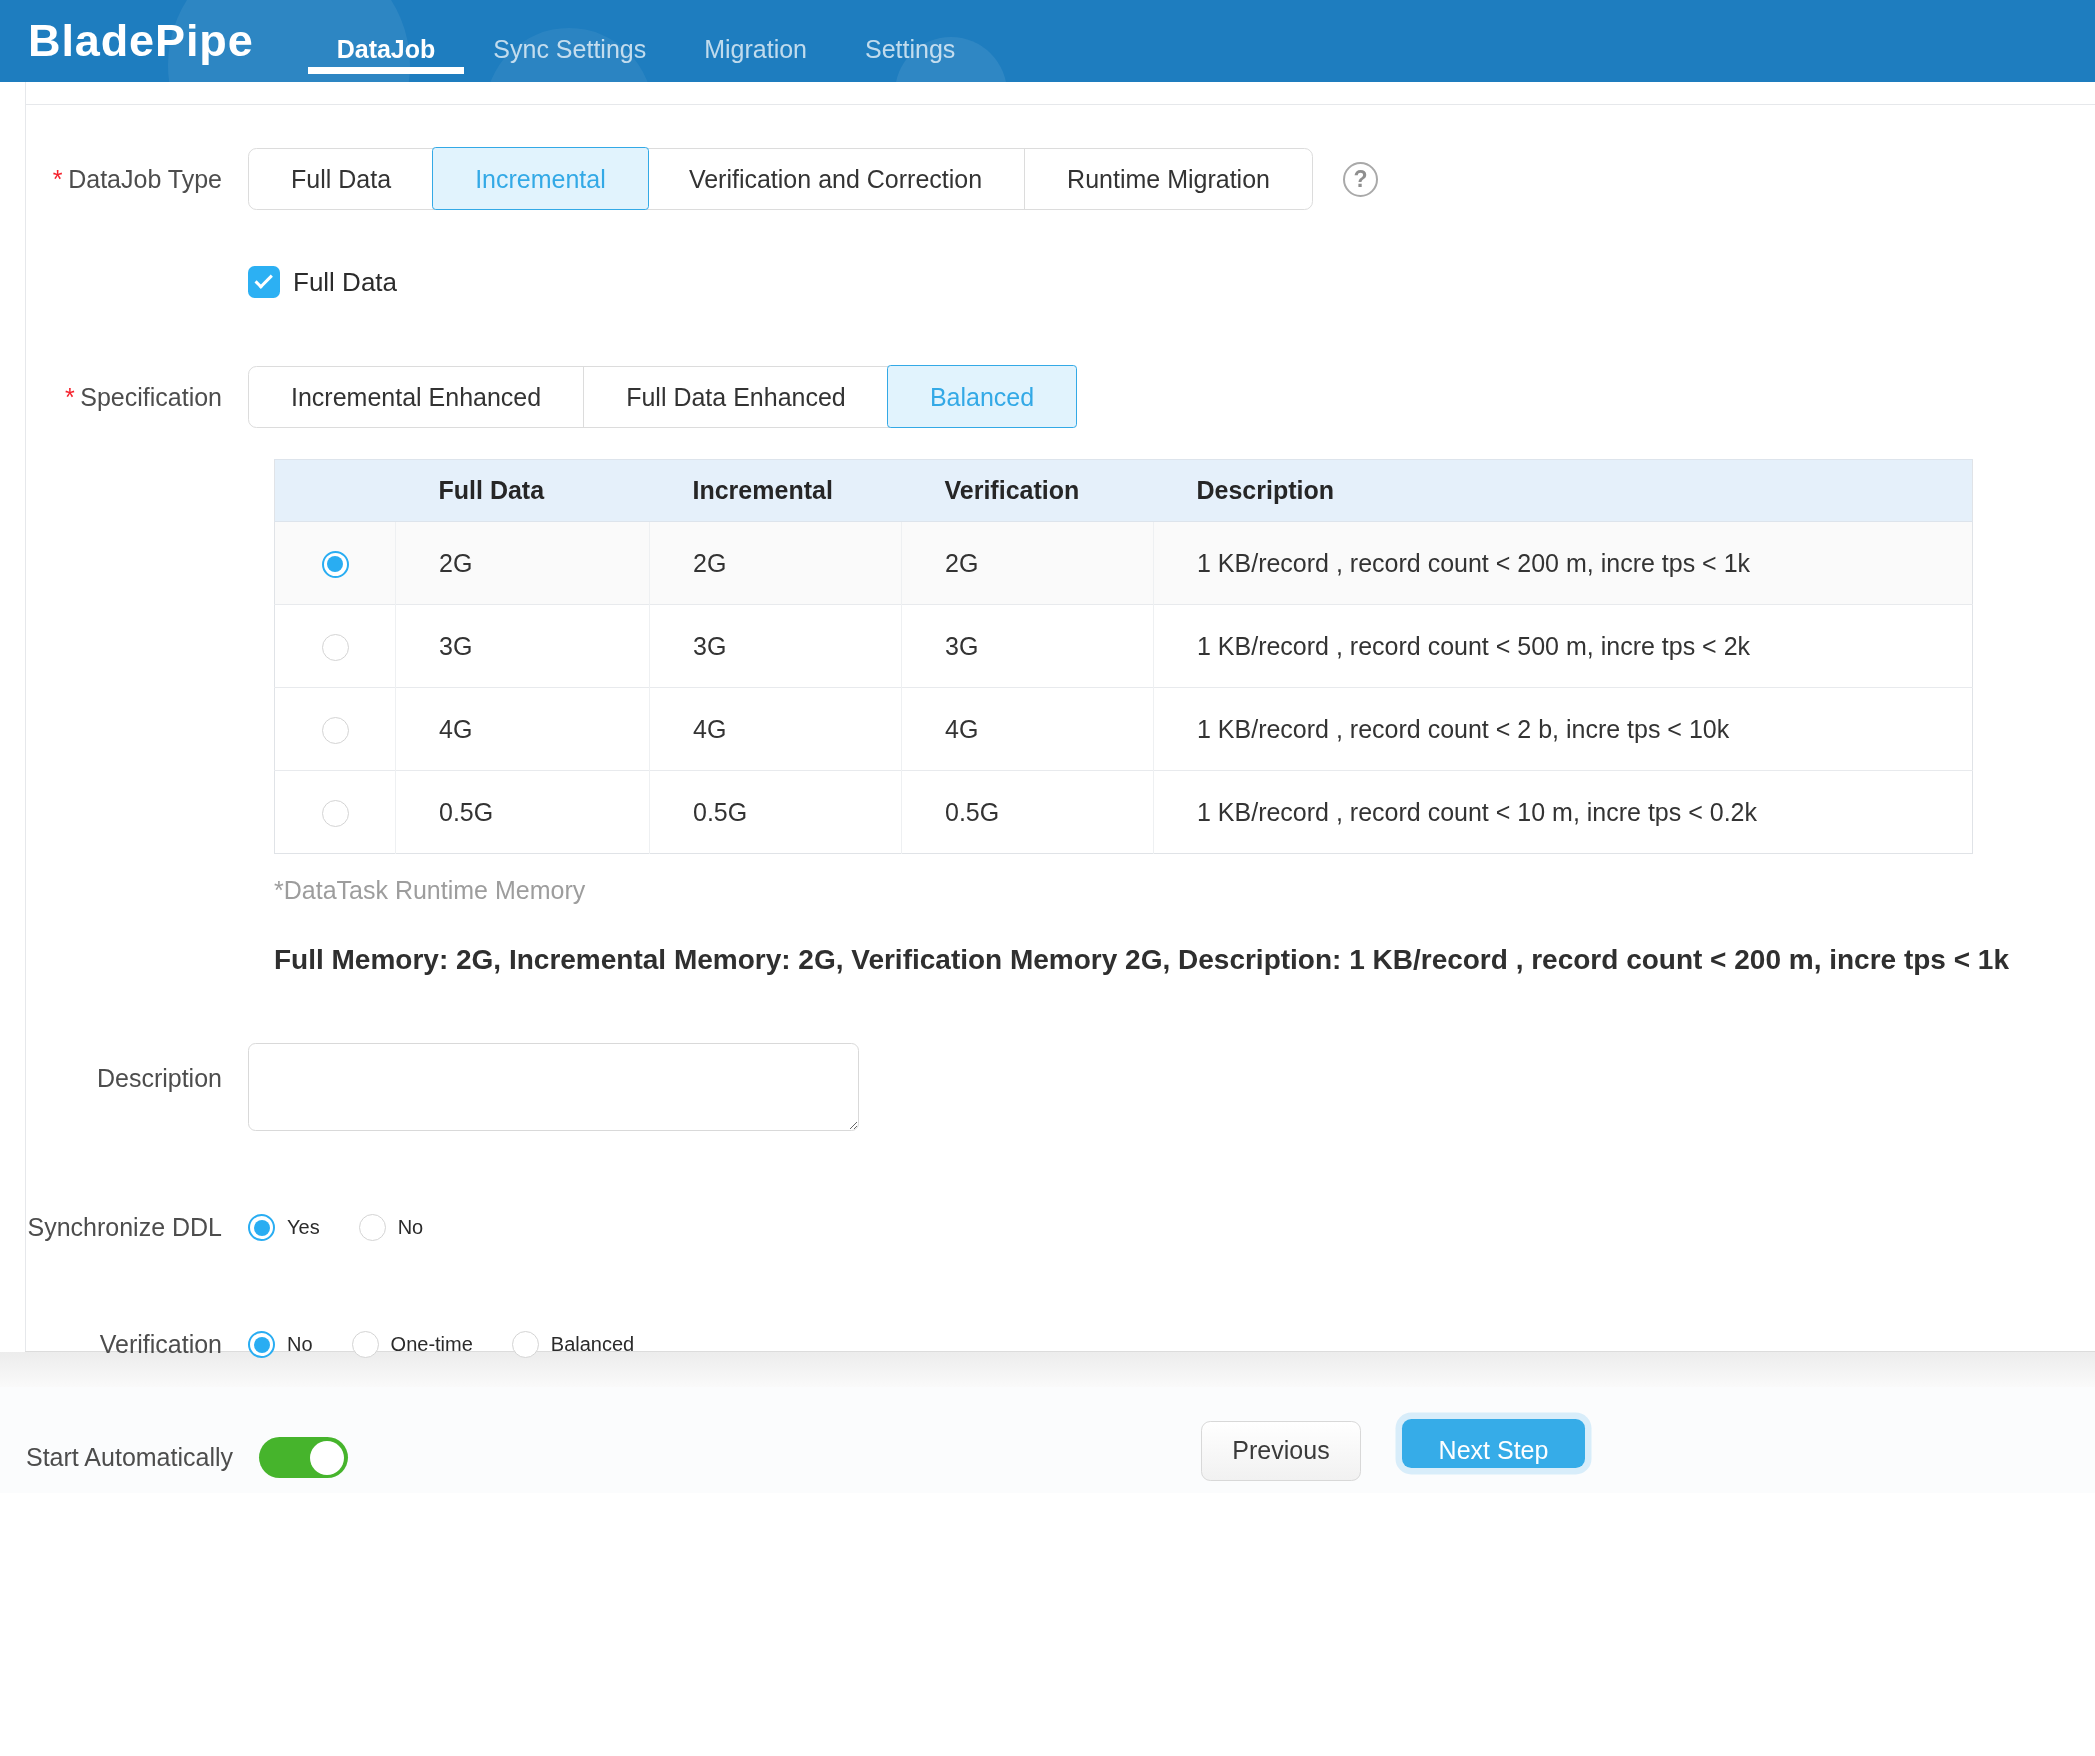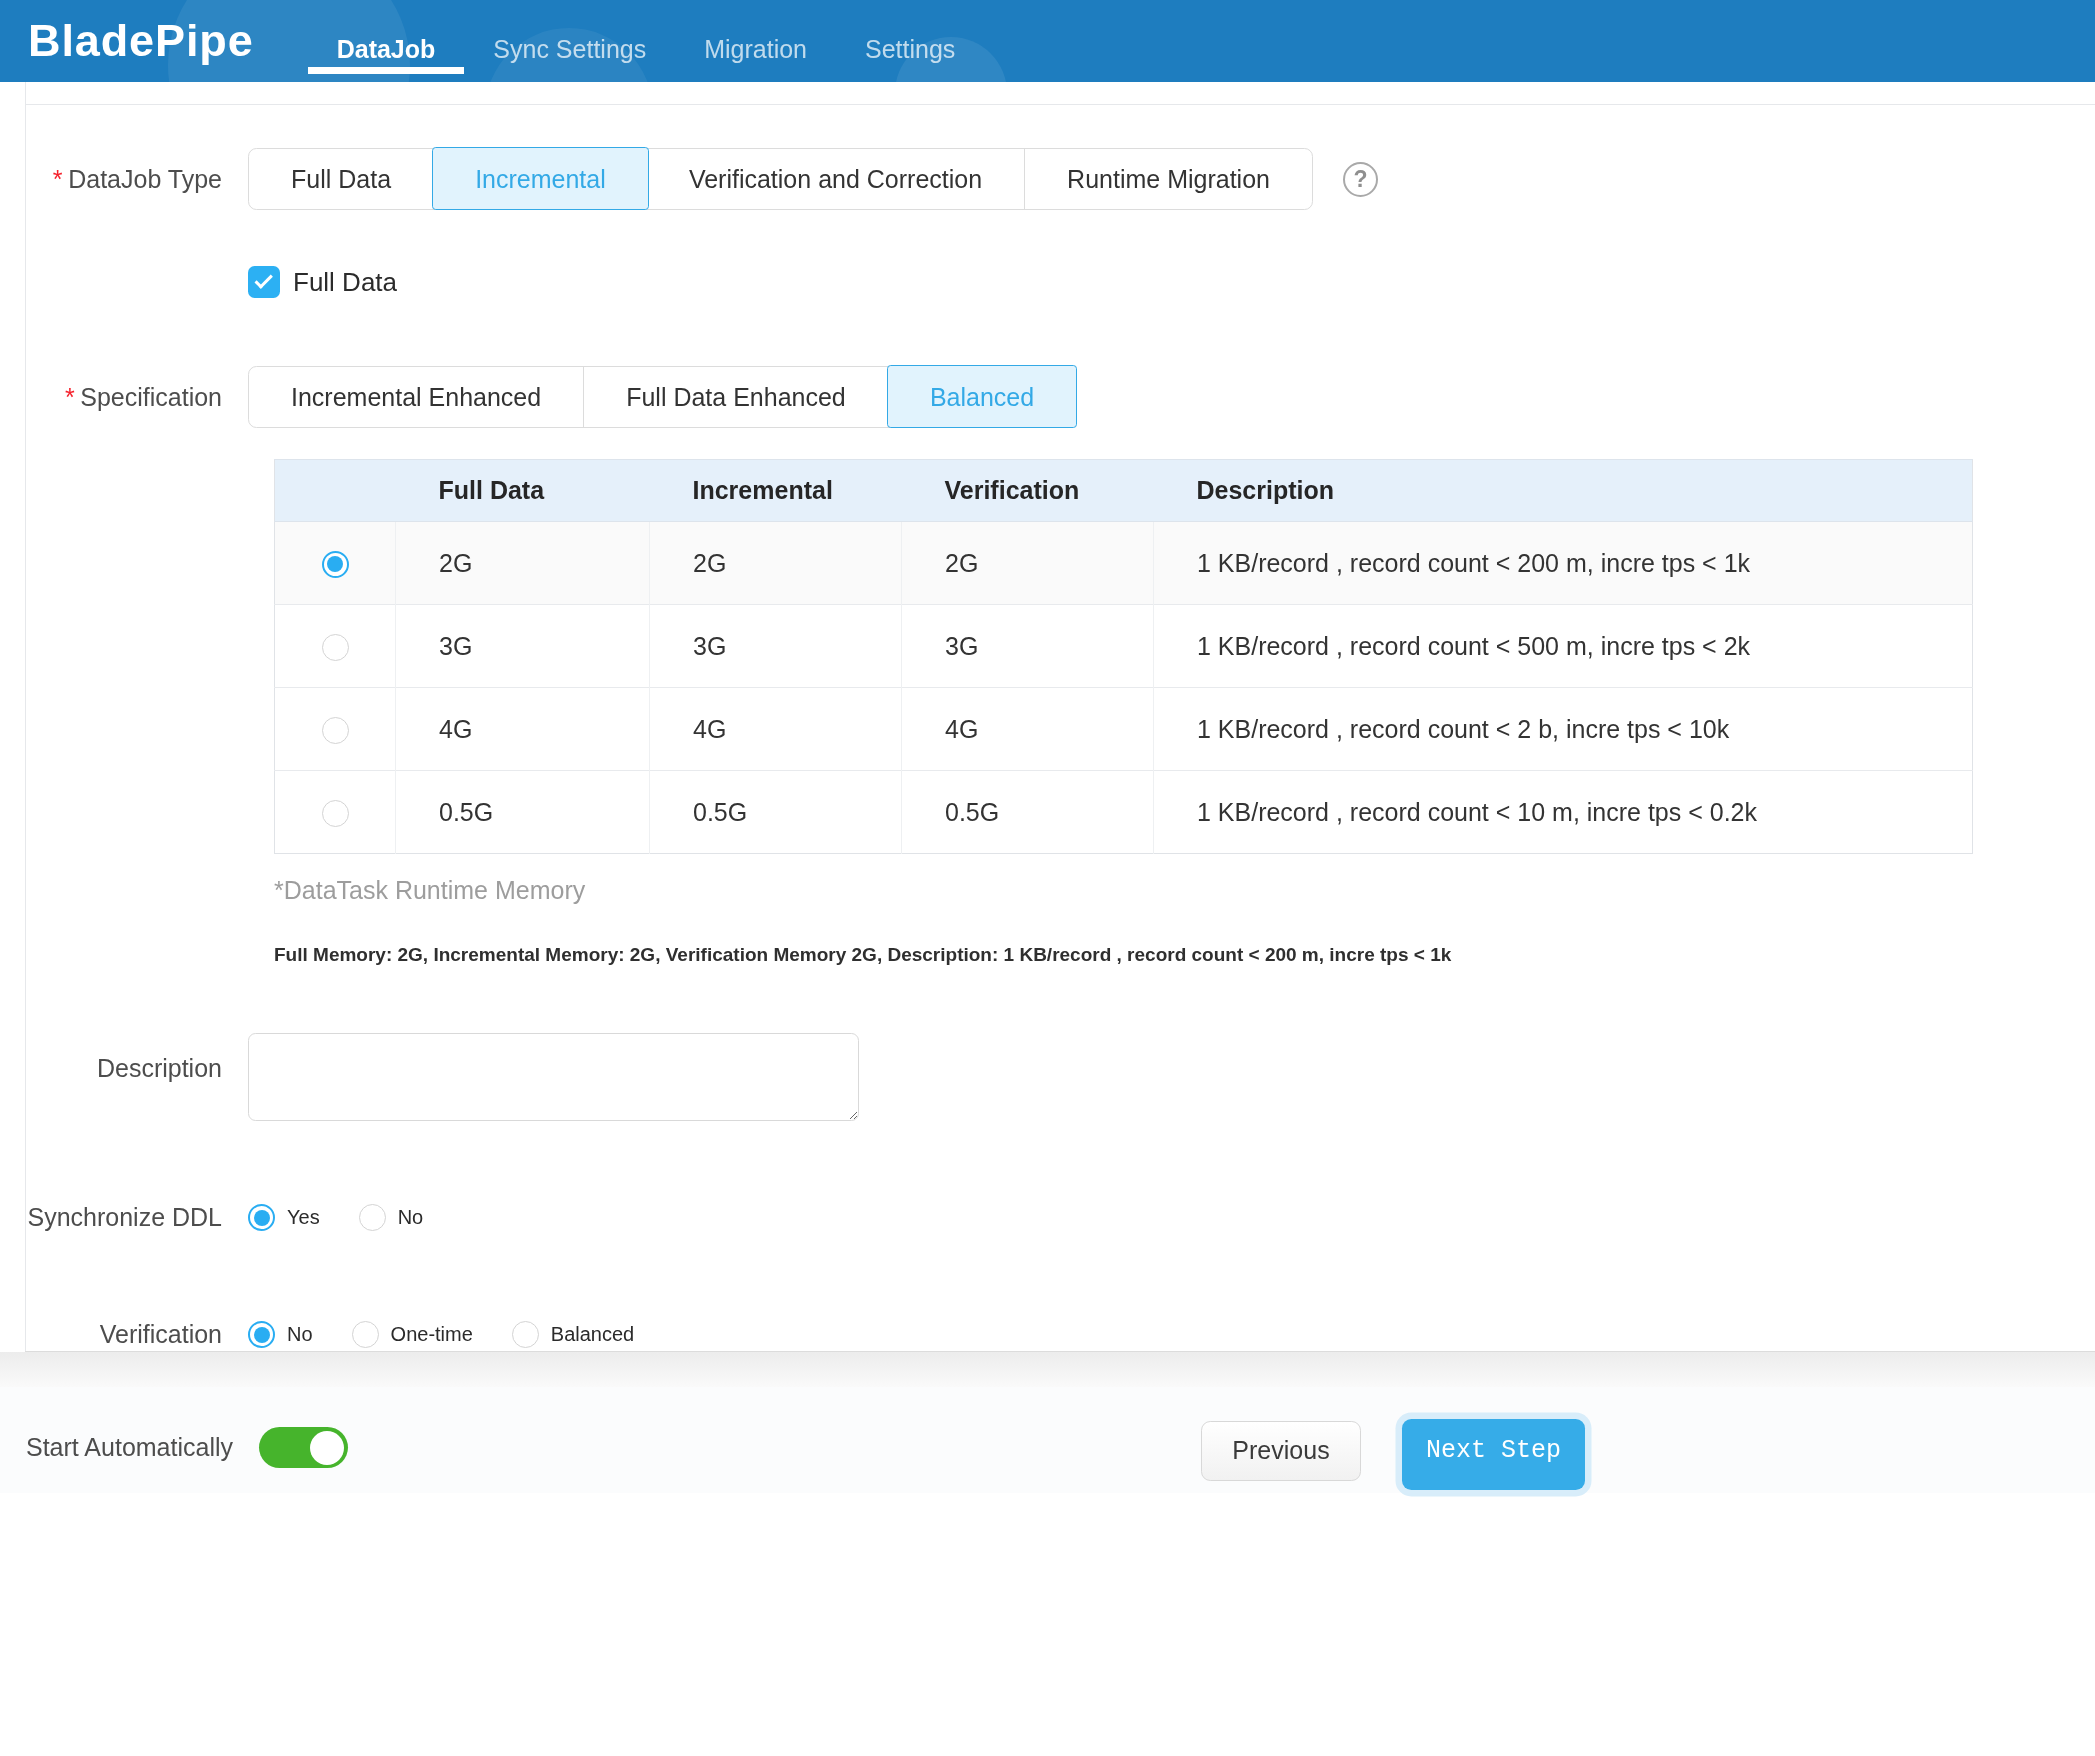--- a/index.html
+++ b/index.html
@@ -61,21 +61,21 @@
   .spec-table td.radio-cell { text-align:center; padding-left:0; }
   .spec-table tr.selected td { background:#fafafa; }
 
   
   .radio { width:27px; height:27px; border-radius:50%; border:1.9px solid #d4d4d4; background:#fff; display:inline-block; vertical-align:middle; cursor:pointer; position:relative; }
   .radio.checked { border:2.8px solid #29adf2; }
   .radio.checked::after { content:""; position:absolute; left:50%; top:50%; width:16px; height:16px; margin:-8px 0 0 -8px; border-radius:50%; background:#29adf2; }
   .radio-label { font-size:20px; color:#2b2b2b; margin:0 39px 0 12px; }
 
   .footnote { margin:22.4px 0 0 248px; font-size:25px; color:#9d9d9d; }
-  .summary { margin:39px 0 0 248px; font-size:19px; font-weight:600; color:#2f2f2f; }
+  .summary { margin:39px 0 0 248px; font-size:28px; font-weight:600; color:#2f2f2f; }
 
   
   .row-desc { margin-top:67px; align-items:flex-start; }
   .row-desc .f-label { padding-top:20.5px; }
   .desc-area { width:611px; height:88px; border:1.9px solid #d9d9d9; border-radius:7.5px; resize:both; font-size:24px; padding:11.2px 15px; font-family:"Liberation Sans","DejaVu Sans",sans-serif; color:#333; outline:none; }
 
   .row-ddl { margin-top:82px; }
   .row-verif { margin-top:88px; }
   .row-auto { margin-top:78px; }
 
@@ -83,22 +83,22 @@
   .toggle { width:89px; height:41px; border-radius:20.5px; background:#46b42c; position:relative; cursor:pointer; }
   .toggle .knob { position:absolute; right:3.7px; top:3.7px; width:34px; height:34px; border-radius:50%; background:#fff; }
 
   
   .footer { height:141px; background:#fbfcfd; }
   .footer-fade { height:35px; background:linear-gradient(#ececec,#fafafa); }
   .footer-bar { display:flex; justify-content:flex-end; align-items:flex-start; padding:34px 511px 0 0; gap:41px; }
   .btn { font-size:25px; border-radius:9.3px; cursor:pointer; }
   .btn-prev { width:160px; height:60px; line-height:56px; text-align:center; color:#3a3a3a;
     background:linear-gradient(#ffffff,#f1f1f1); border:1.9px solid #d8d8d8; }
-  .btn-next { width:183px; height:71px; line-height:63px; text-align:center; color:#fff; background:#36ace8;
-    border:none; box-shadow:0 0 0 6.5px #d8edfa; margin-top:-1.9px;font-family:Liberation Mono, monospace; }
+  .btn-next { width:183px; height:49px; line-height:63px; text-align:center; color:#fff; background:#36ace8;
+    border:none; box-shadow:0 0 0 6.5px #d8edfa; margin-top:-1.9px; }
 </style>
 </head>
 <body>
 
 <div class="navbar">
   <div class="nav-deco1"></div>
   <div class="nav-deco2"></div>
   <div class="nav-deco3"></div>
   <div class="brand">BladePipe</div>
   <div class="tabs">

